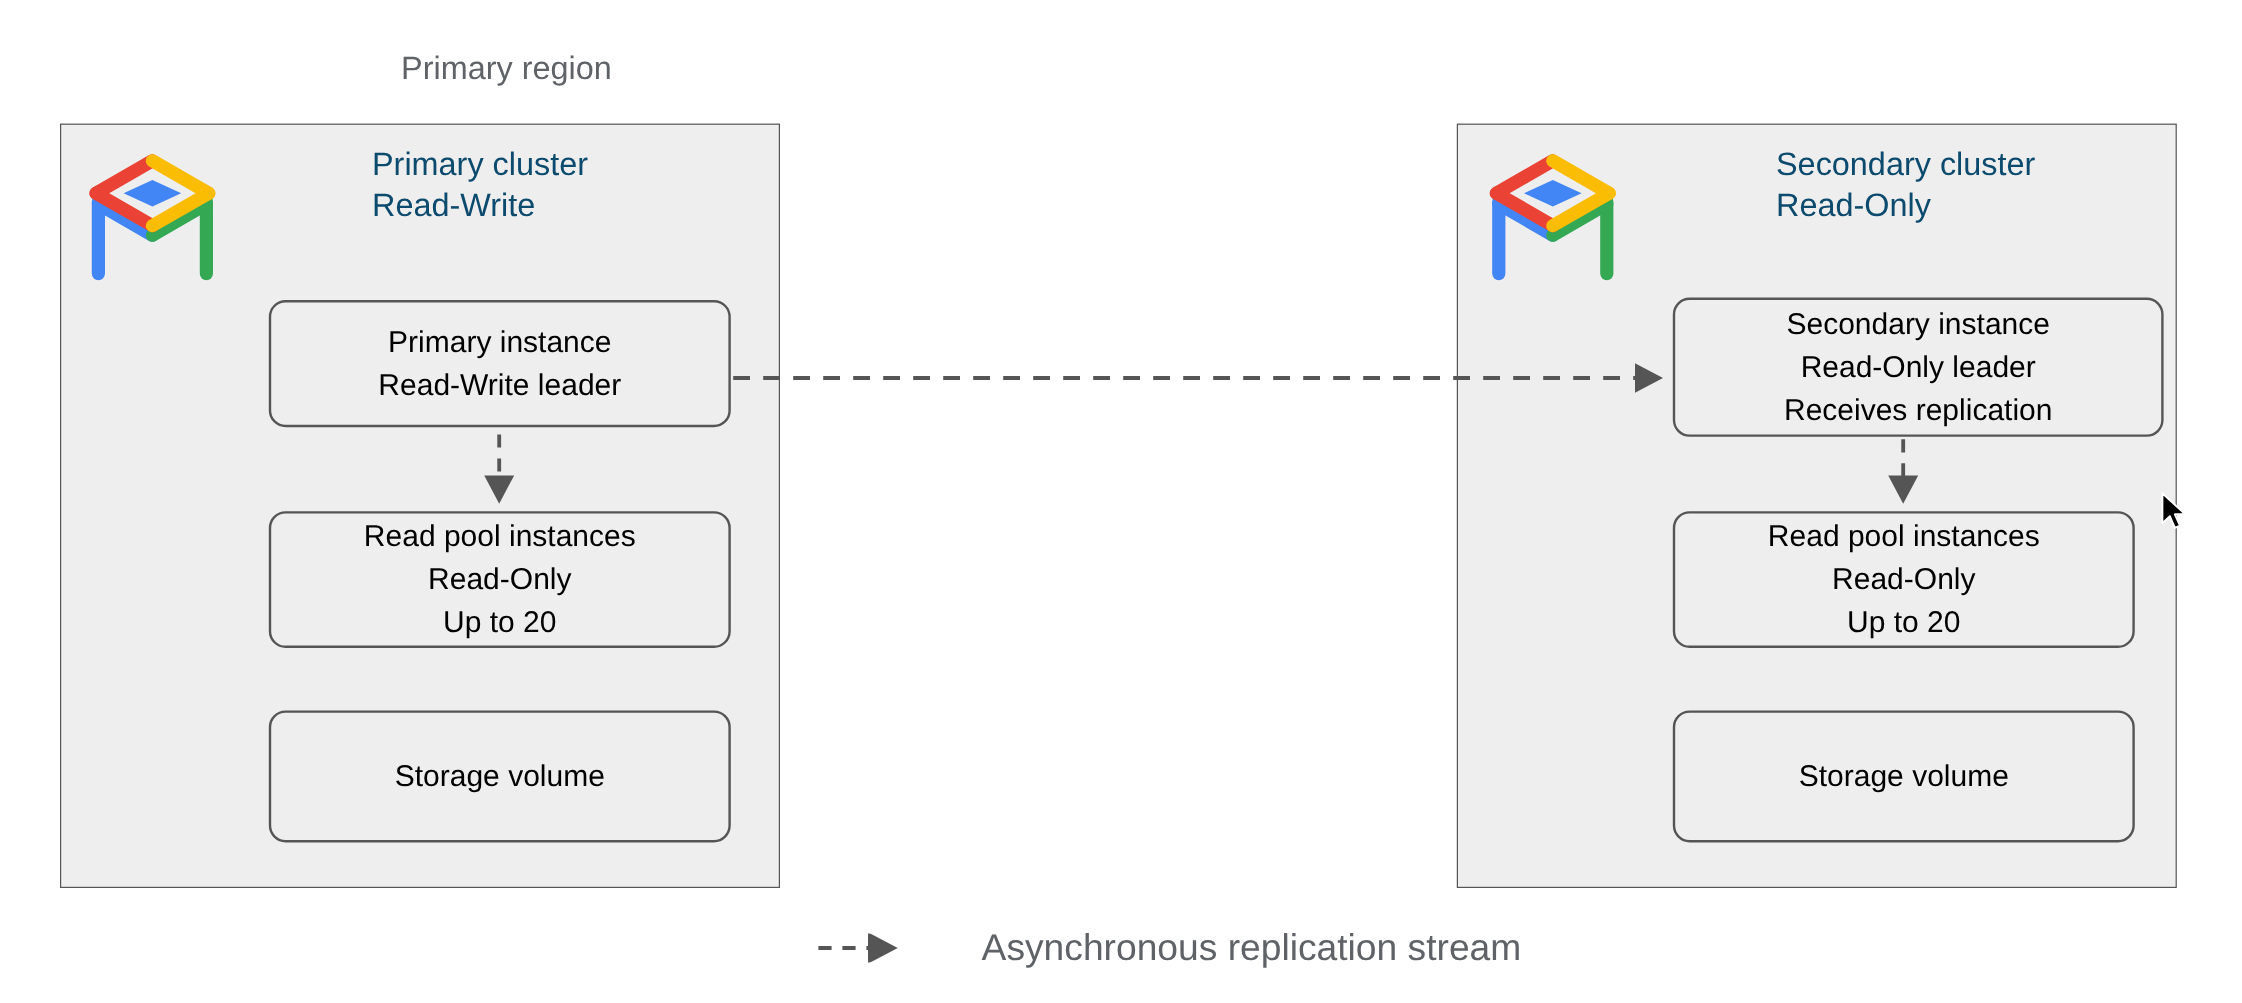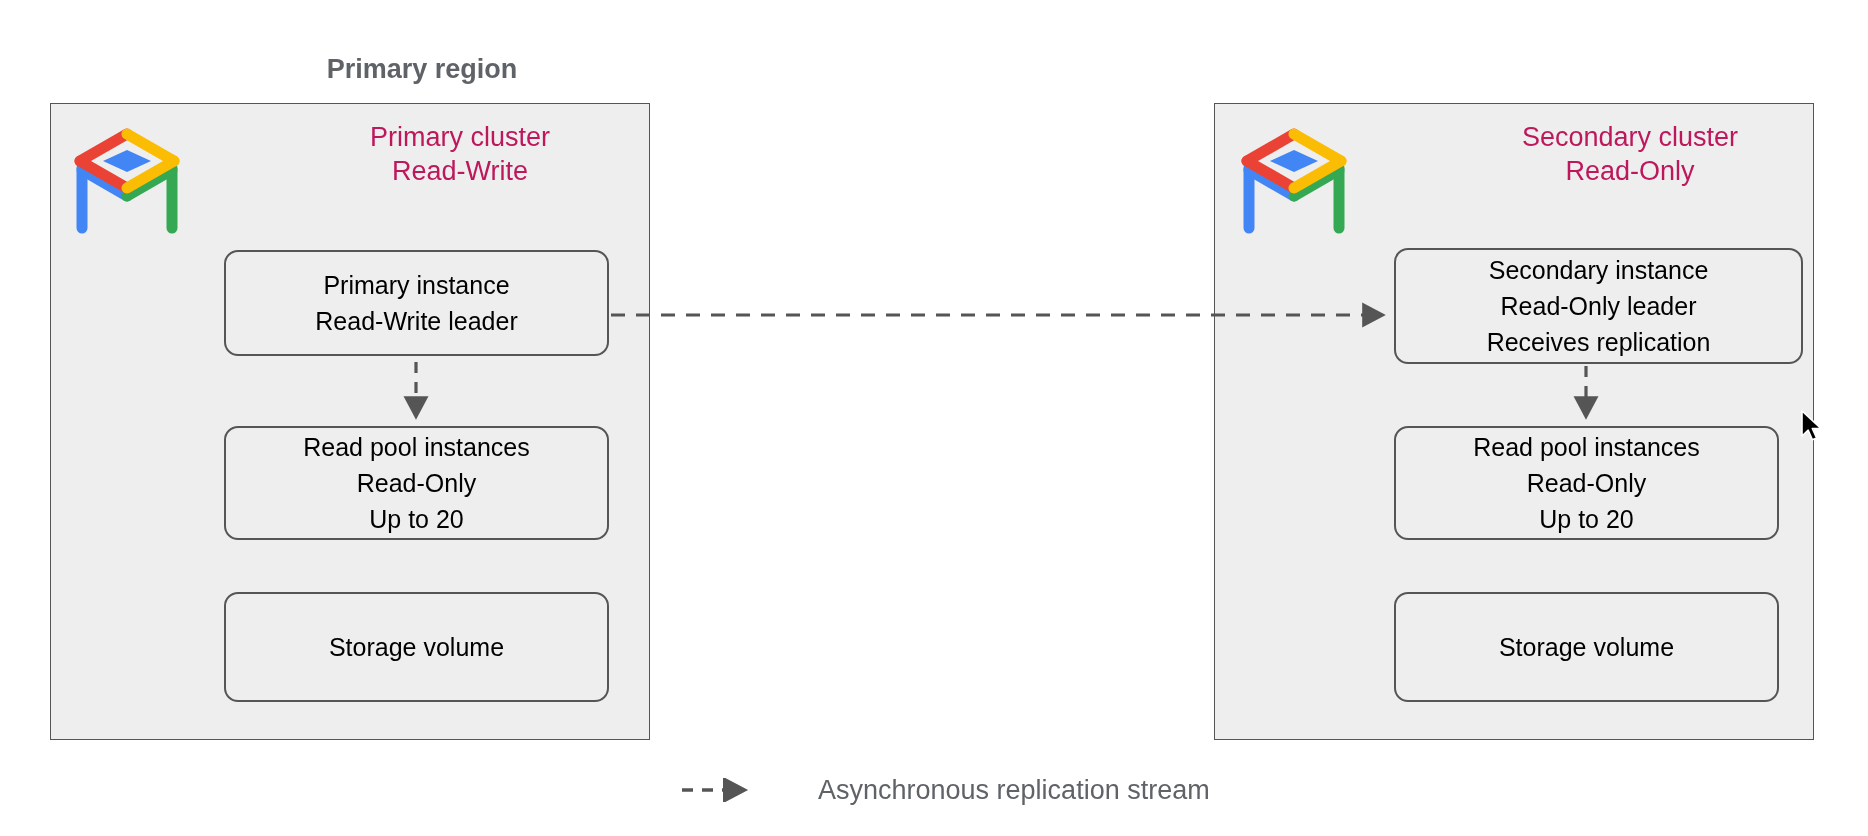--- a/index.html
+++ b/index.html
@@ -33,24 +33,23 @@
 
   
   .cluster {
     position: absolute;
     background: #eeeeee;
     border: 1.6px solid #555555;
     box-sizing: border-box;
   }
   .cluster-title {
     position: absolute;
-    color: #be185d;
+    color: #0c4a6e;
     font-size: 27px;
     line-height: 34px;
-    text-align: center;
     white-space: pre-line;
   }
 
   
   .node {
     position: absolute;
     background: #eeeeee;
     border: 2px solid #555555;
     border-radius: 14px;
     box-sizing: border-box;
@@ -84,39 +83,39 @@
     position: absolute;
     display: flex;
     align-items: center;
   }
   .legend-swatch {
     width: 90px;
     height: 24px;
   }
   .legend-label {
     color: #5f6368;
-    font-size: 27px;
+    font-size: 31px;
     line-height: 30px;
     white-space: nowrap;
     margin-left: 48px;
   }
 
   
   .cursor {
     position: absolute;
     width: 26px;
     height: 34px;
   }
 </style>
 </head>
 <body>
 
 <div class="canvas">
 
-  <div class="region-caption" style="left:282px; top:52px; width:280px;font-weight:bold;">Primary region</div>
+  <div class="region-caption" style="left:282px; top:40px; width:280px;">Primary region</div>
 
   <div class="cluster" style="left:50px; top:103px; width:600px; height:637px;"></div>
 
   <div class="logo" style="left:72px; top:128px; width:110px; height:112px;">
     <svg width="110" height="112" viewBox="0 0 110 112" xmlns="http://www.w3.org/2000/svg">
 
       <path d="M10 40 L10 100" stroke="#4285f4" stroke-width="11" stroke-linecap="round" fill="none"></path>
 
       <path d="M100 40 L100 100" stroke="#34a853" stroke-width="11" stroke-linecap="round" fill="none"></path>
 

